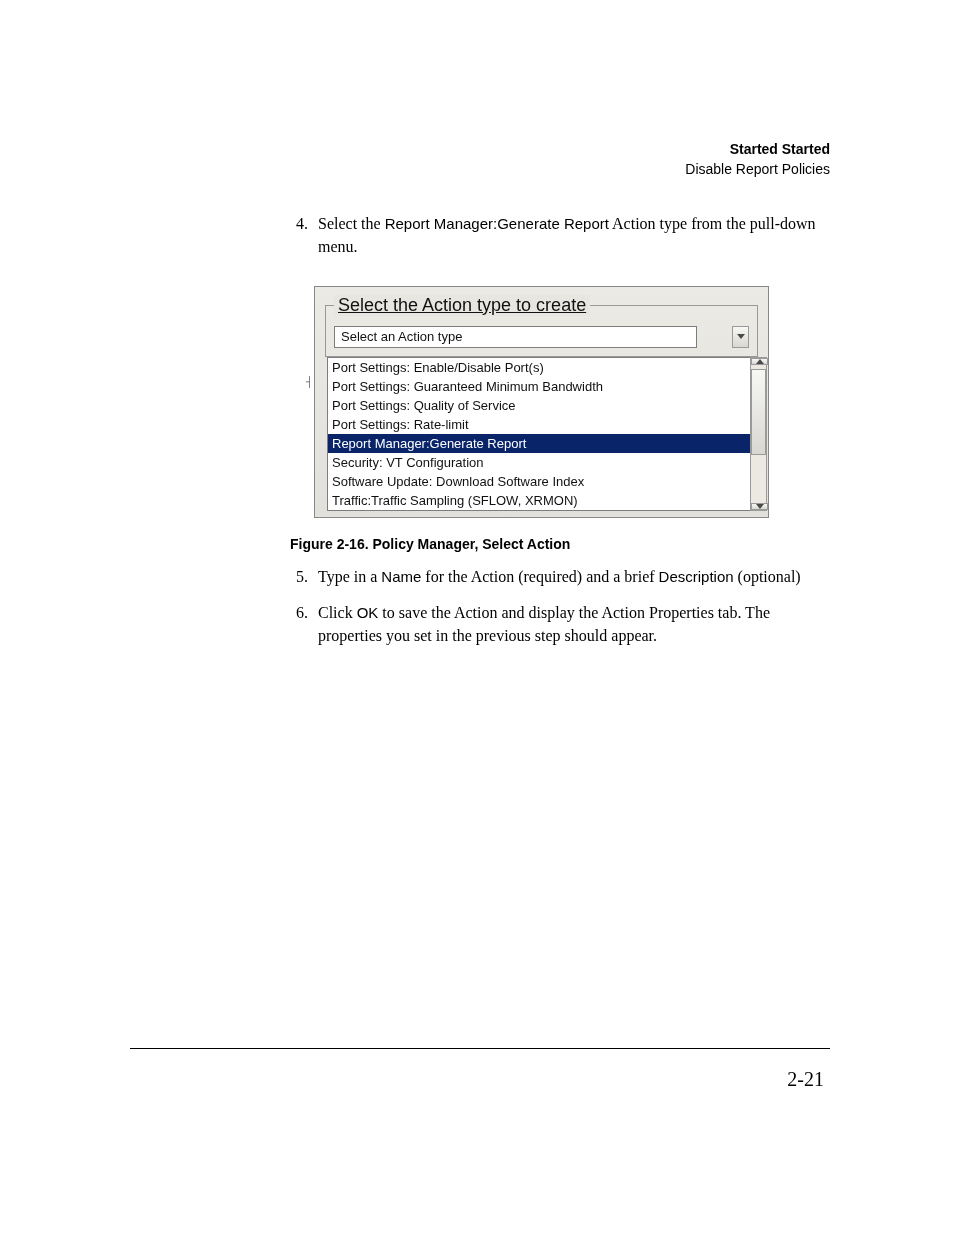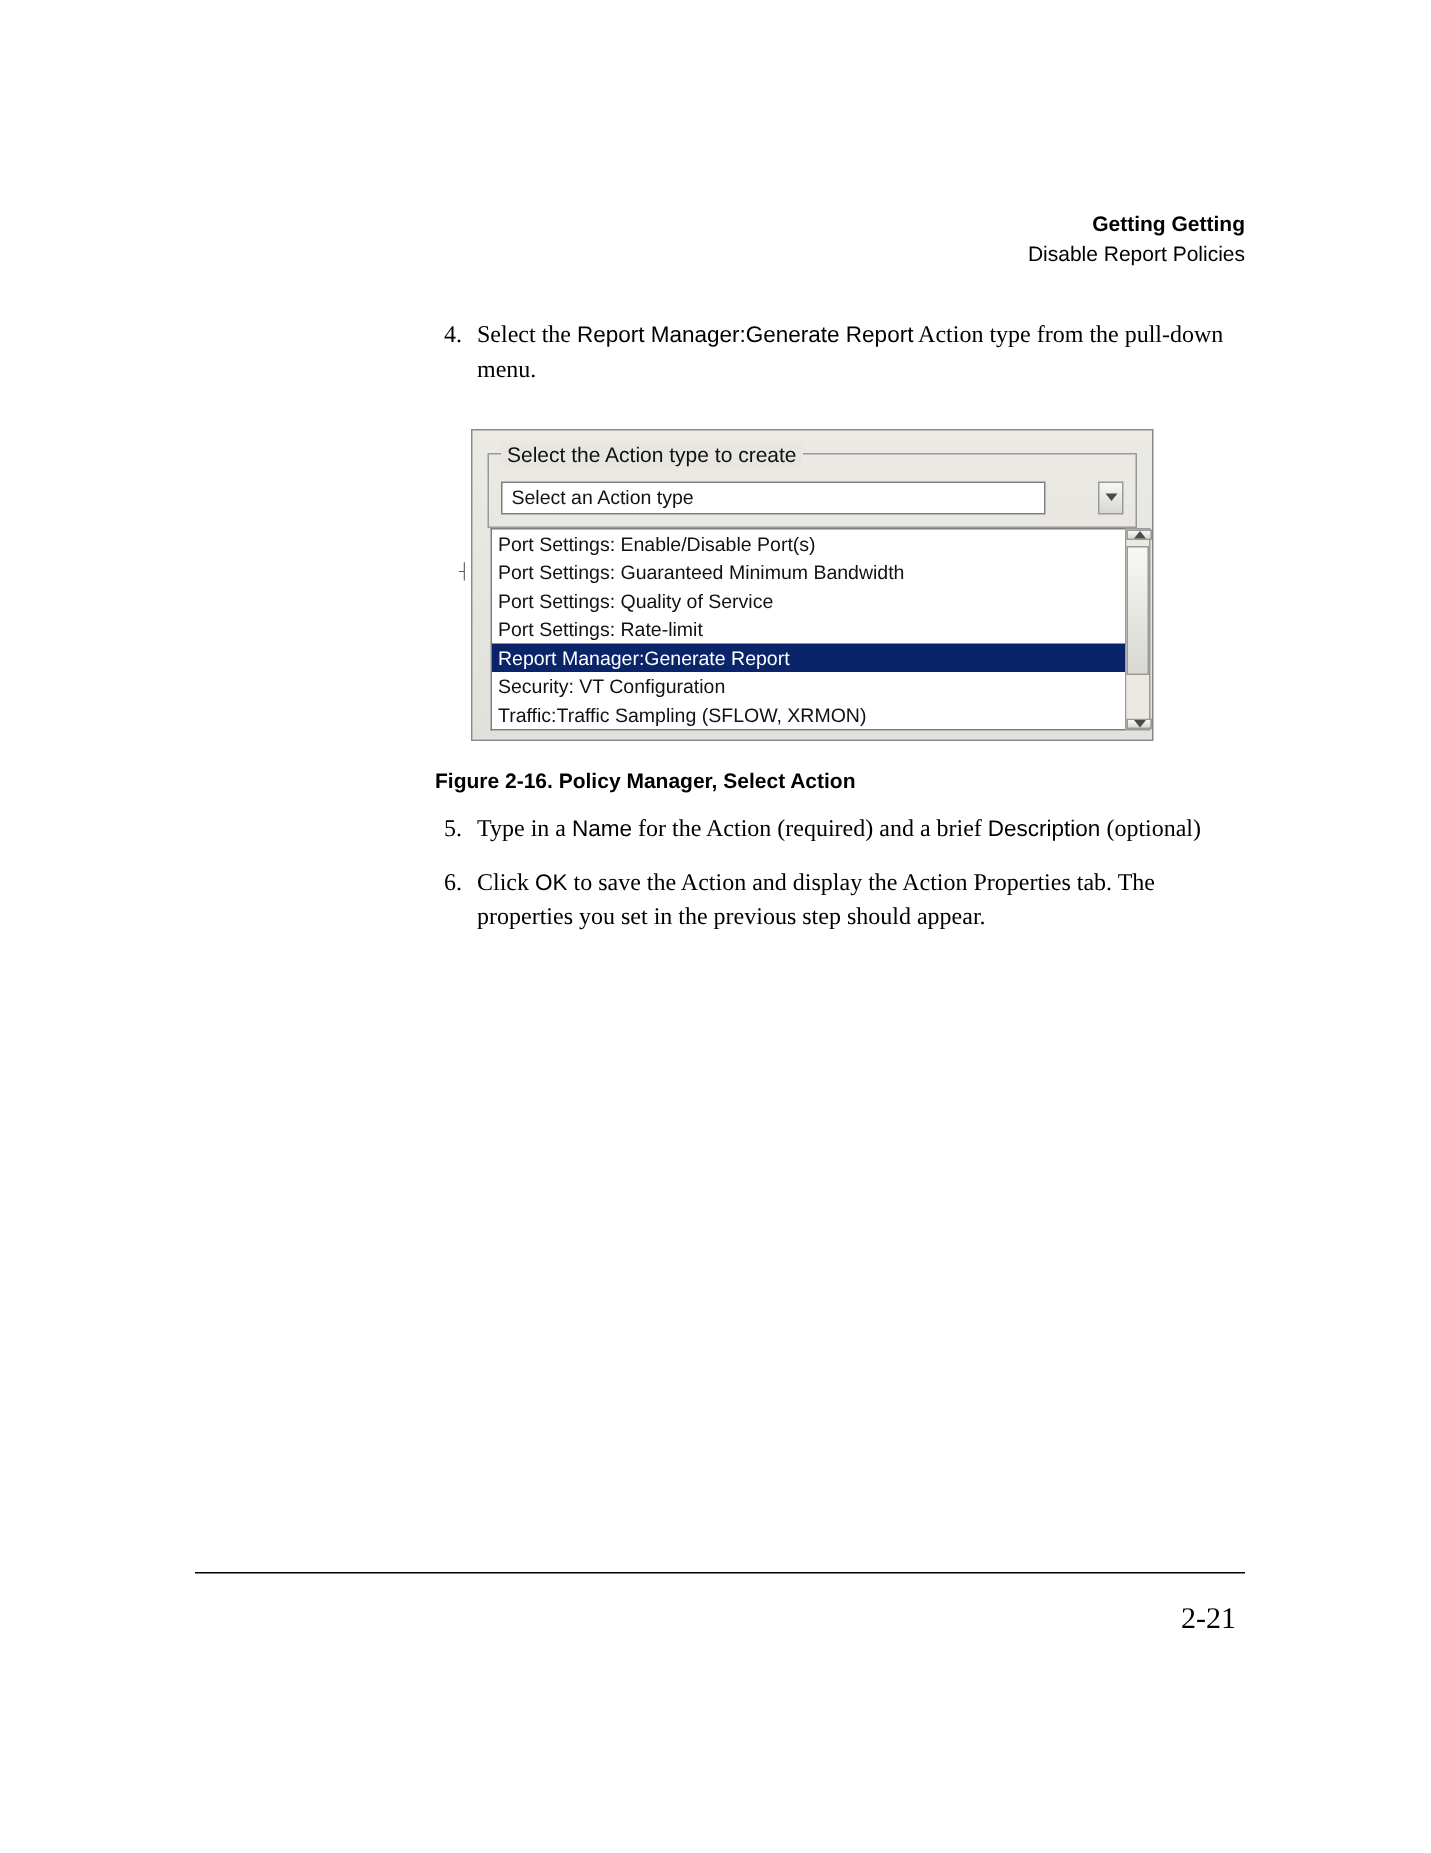--- a/index.html
+++ b/index.html
@@ -54,22 +54,23 @@
     color: #111;
     position: relative;
   }
   fieldset.group {
     border: 1px solid #999;
     padding: 10px 8px 8px 8px;
     background: transparent;
   }
   fieldset.group legend {
     padding: 0 4px;
-    font-size: 14px;
+    font-size: 18px;
     background: #e8e6e1;
+    text-decoration: underline;
   }
   .combo {
     display: flex;
     height: 22px;
     gap: 35px;
   }
   .combo-field {
     flex: 1;
     border: 1px solid #7d7d7d;
     background: #fff;
@@ -164,21 +165,21 @@
     top: 89px;
     font-size: 10px;
     color: #555;
   }
 </style>
 </head>
 <body>
 
 <div class="page">
   <div class="header">
-    <div class="header-title">Getting Getting</div>
+    <div class="header-title">Started Started</div>
     <div>Disable Report Policies</div>
   </div>
 
   <div class="content">
 
     <div class="list-item">
       <div class="list-num">4.</div>
       <div class="list-body">
         <span>Select the </span><span class="sans">Report Manager:Generate Report</span><span> Action type from the pull-down menu.</span>
       </div>
@@ -197,20 +198,21 @@
           </div>
         </fieldset>
         <div class="listbox">
           <div class="list-items" id="list-items">
               <div class="opt">Port Settings: Enable/Disable Port(s)</div>
               <div class="opt">Port Settings: Guaranteed Minimum Bandwidth</div>
               <div class="opt">Port Settings: Quality of Service</div>
               <div class="opt">Port Settings: Rate-limit</div>
               <div class="opt selected">Report Manager:Generate Report</div>
               <div class="opt">Security: VT Configuration</div>
+              <div class="opt">Software Update: Download Software Index</div>
               <div class="opt">Traffic:Traffic Sampling (SFLOW, XRMON)</div>
             </div>
           <div class="scrollbar">
             <div class="scroll-btn">
                 <span class="arrow-up"></span>
               </div>
             <div class="scroll-track">
               <div class="scroll-thumb"></div>
             </div>
             <div class="scroll-btn">

